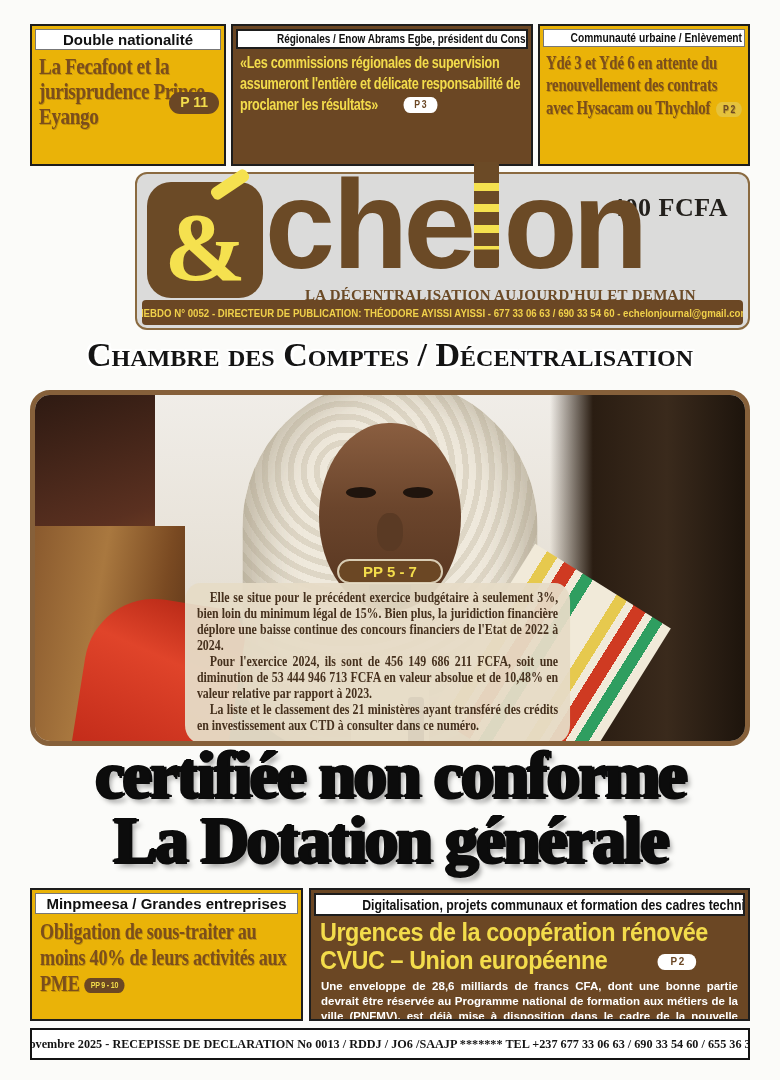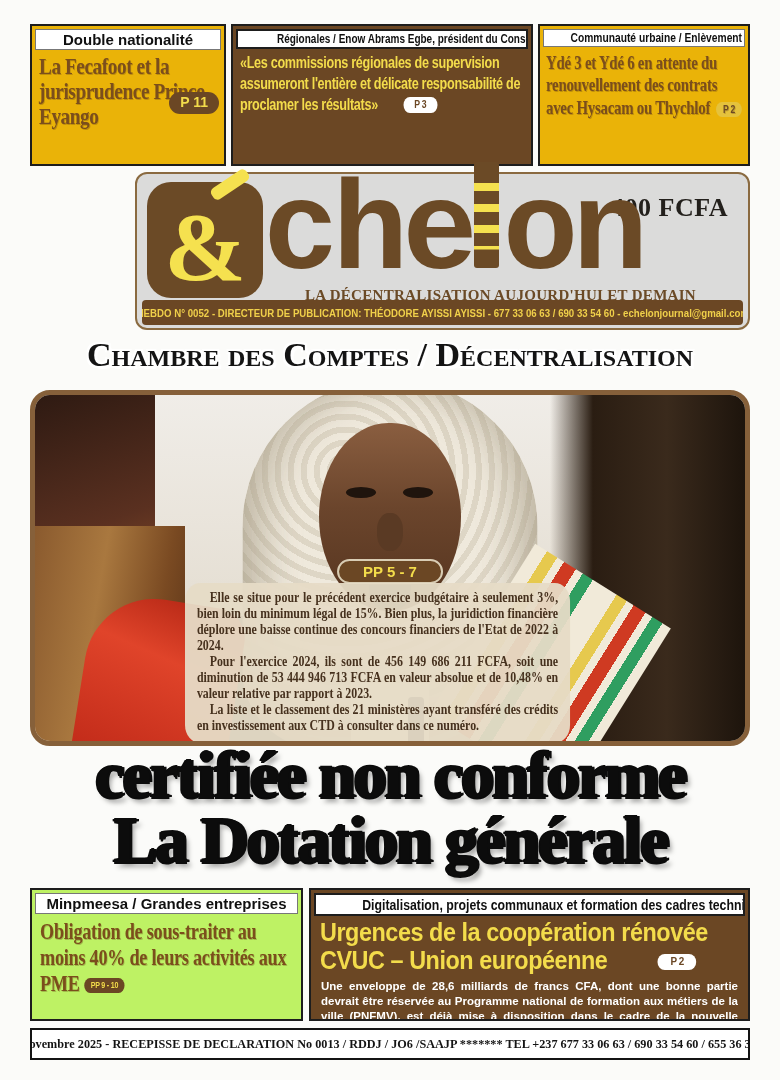--- a/index.html
+++ b/index.html
@@ -119,21 +119,21 @@
   
   .headline { position:absolute; top:742px; left:0; width:780px; text-align:center;
               font-family:"Liberation Serif", serif; font-weight:bold; color:#0c0c0c;
               font-size:66px; line-height:.99; letter-spacing:-2px;
               text-shadow:2.5px 0 0 currentColor, -1.5px 0 0 currentColor, 0 1.5px 0 currentColor,
                           0 -1.5px 0 currentColor, 4px 5px 5px rgba(0,0,0,.35); }
 
   
   .bottom { position:absolute; top:888px; left:30px; width:720px; height:133px; display:flex; gap:6px; }
   .b-box { border:2px solid #1d1d1d; position:relative; overflow:hidden; }
-  .b-left { width:273px; background:#bef264; }
+  .b-left { width:273px; background:#eab308; }
   .b-right { flex:1; background:#6b4724; }
   .b-left-title { margin:5px 0 0 8px; width:325px; transform:scaleX(.79); transform-origin:left top;
                   font-family:"Liberation Serif", serif; font-weight:bold; color:#7b4e1c;
                   font-size:23px; line-height:1.12; letter-spacing:-.3px;
                   text-shadow:1px 1px 0 rgba(92,60,18,.3); }
   .b-left-title .pill { margin-left:6px; font-size:9px; padding:2px 8px; }
   .b-right-title { margin:2px 0 0 9px; width:467px; transform:scaleX(.9); transform-origin:left top;
                    color:#f3dc4b; font-weight:bold; font-size:26px; line-height:1.08;
                    letter-spacing:-.5px; white-space:nowrap; }
   .b-right-title .pill { margin-left:56px; }

